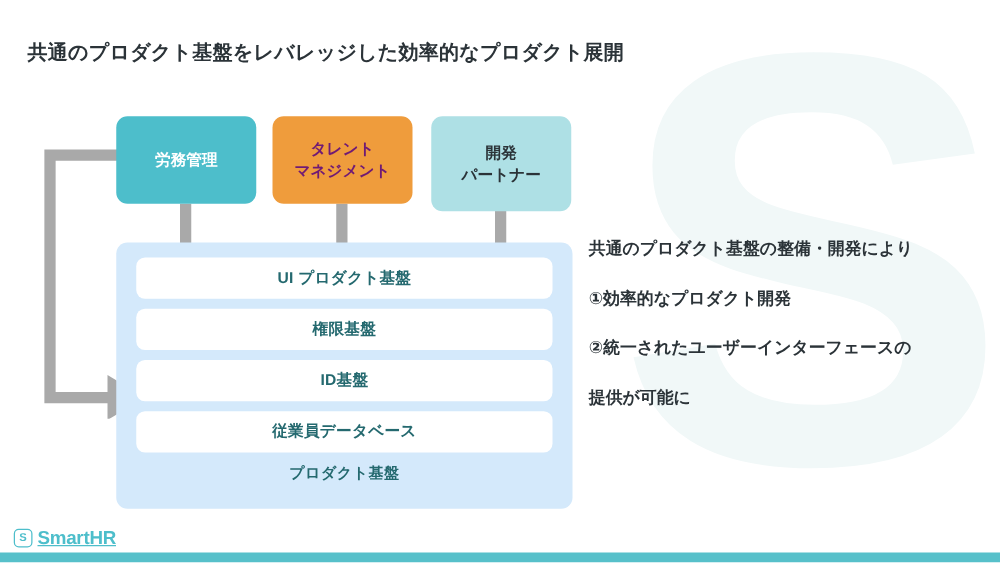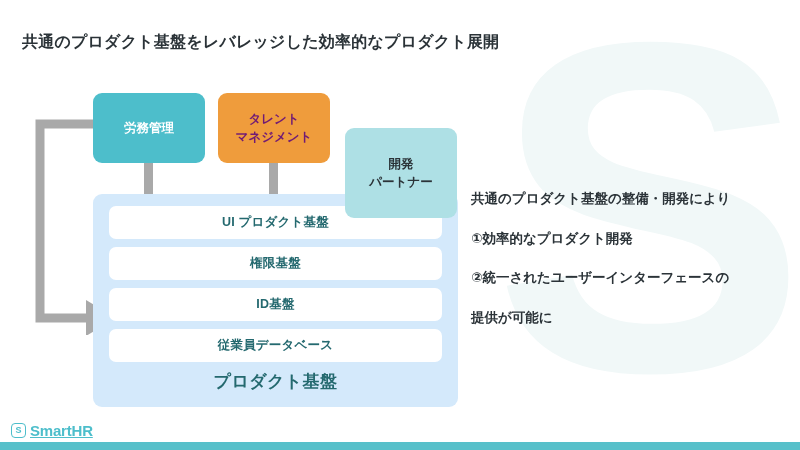--- a/index.html
+++ b/index.html
@@ -56,21 +56,21 @@
     align-items: center;
     justify-content: center;
     text-align: center;
     font-size: 12.5px;
     font-weight: bold;
     line-height: 1.45;
     z-index: 3;
   }
   .top-box.b0 { left: 93px;  top: 93px; width: 112px; height: 70px; }
   .top-box.b1 { left: 218px; top: 93px; width: 112px; height: 70px; }
-  .top-box.b2 { left: 345px; top: 93px; width: 112px; height: 90px; margin-top: 35px; }
+  .top-box.b2 { left: 345px; top: 93px; width: 112px; height: 76px; }
 
   
   .stem {
     position: absolute;
     width: 9px;
     height: 33px;
     background: #a9a9a9;
     top: 163px;
     z-index: 1;
   }
@@ -110,21 +110,21 @@
     display: flex;
     align-items: center;
     justify-content: center;
     font-size: 12.5px;
     font-weight: bold;
     color: #24696f;
     letter-spacing: 0.2px;
   }
   .platform-label {
     text-align: center;
-    font-size: 17px;
+    font-size: 12px;
     font-weight: bold;
     color: #24696f;
     letter-spacing: 0.4px;
     margin-top: 2px;
   }
 
   
   .notes {
     position: absolute;
     left: 471px;

